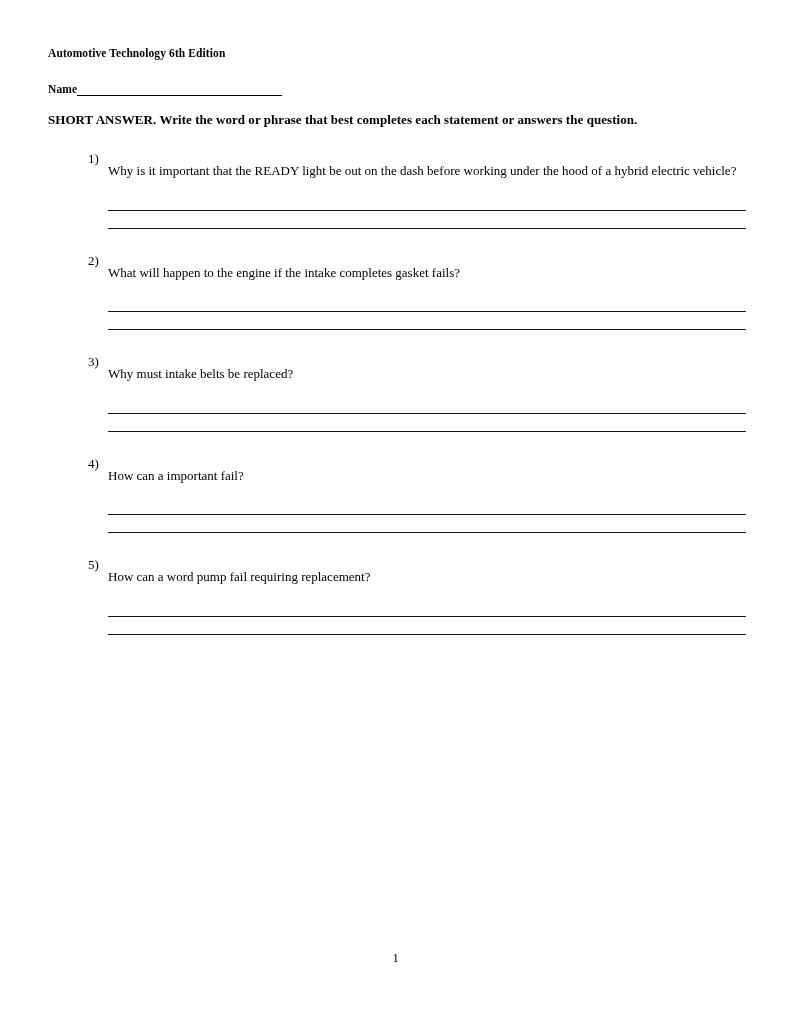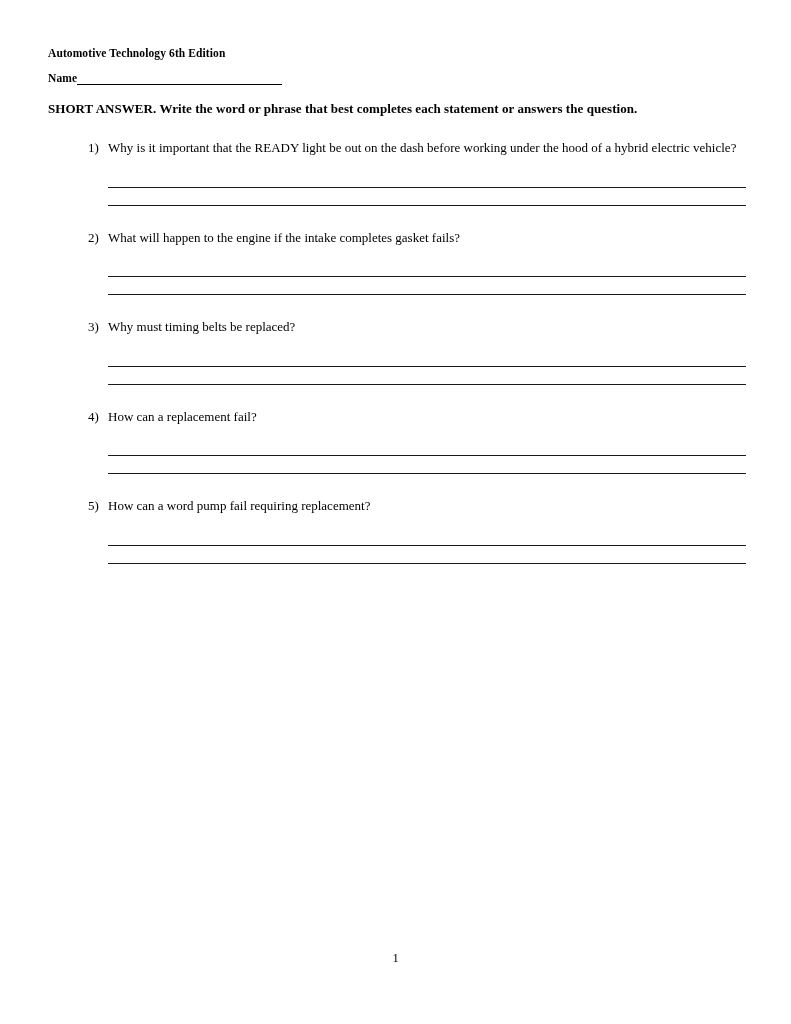--- a/index.html
+++ b/index.html
@@ -30,21 +30,21 @@
     width: 700px;
   }
   .header-line {
     font-family: "Liberation Serif", serif;
     font-weight: bold;
     font-size: 11.5px;
     line-height: 15px;
     letter-spacing: 0.1px;
   }
   .name-row {
-    margin-top: 10px;
+    margin-top: 21px;
     font-size: 11.5px;
     font-weight: bold;
     letter-spacing: 0.1px;
     display: flex;
     align-items: flex-end;
   }
   .name-label {
     font-weight: bold;
     font-size: 11.5px;
     line-height: 14px;
@@ -75,20 +75,21 @@
     line-height: 17.5px;
   }
   .q-num {
     width: 20px;
     flex: 0 0 20px;
     text-align: left;
   }
   .q-body {
     flex: 1 1 auto;
     padding-right: 4px;
+    margin-top: 12px;
   }
   .answer-lines {
     margin-top: 10px;
     margin-left: 20px;
     width: 638px;
   }
   .answer-lines .rule {
     border-bottom: 1px solid #1a1a1a;
     height: 20px;
   }
@@ -147,34 +148,34 @@
           <div class="rule"></div>
           <div class="rule"></div>
         </div>
       </div>
 
       <div class="spacer-q"></div>
 
       <div class="question">
         <div class="q-text">
           <span class="q-num">3)</span>
-          <span class="q-body">Why must timing belts be replaced?</span>
+          <span class="q-body">Why must intake belts be replaced?</span>
         </div>
         <div class="answer-lines">
           <div class="rule"></div>
           <div class="rule"></div>
         </div>
       </div>
 
       <div class="spacer-q"></div>
 
       <div class="question">
         <div class="q-text">
           <span class="q-num">4)</span>
-          <span class="q-body">How can a replacement fail?</span>
+          <span class="q-body">How can a important fail?</span>
         </div>
         <div class="answer-lines">
           <div class="rule"></div>
           <div class="rule"></div>
         </div>
       </div>
 
       <div class="spacer-q"></div>
 
       <div class="question">

